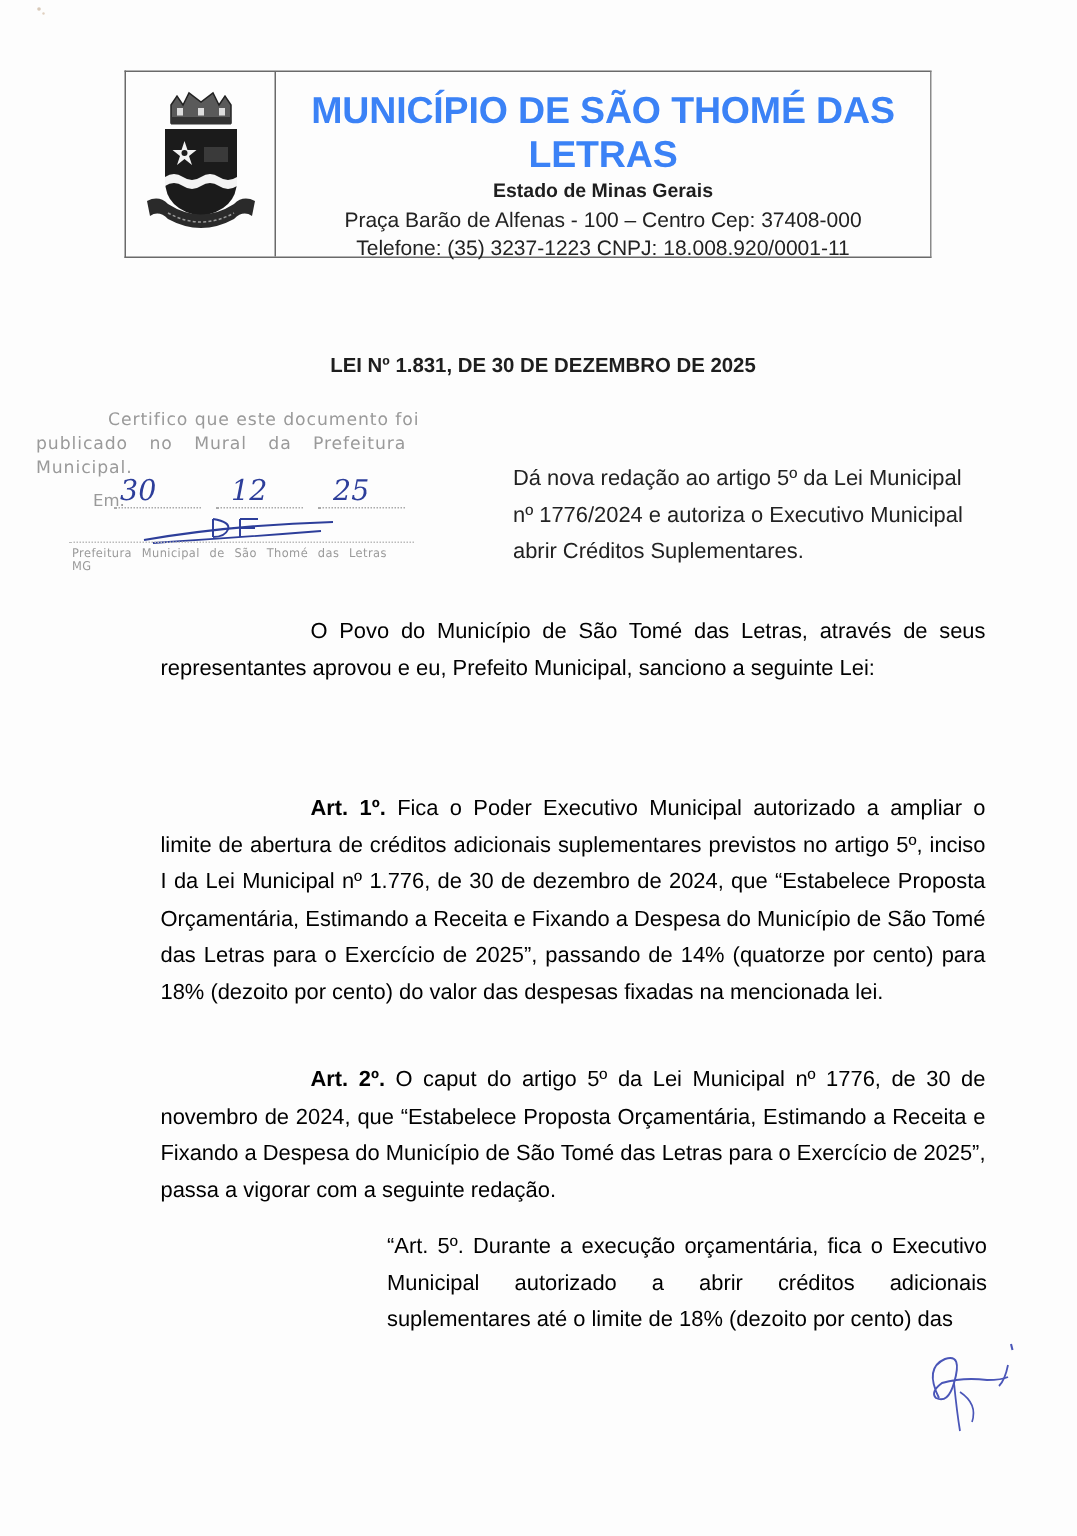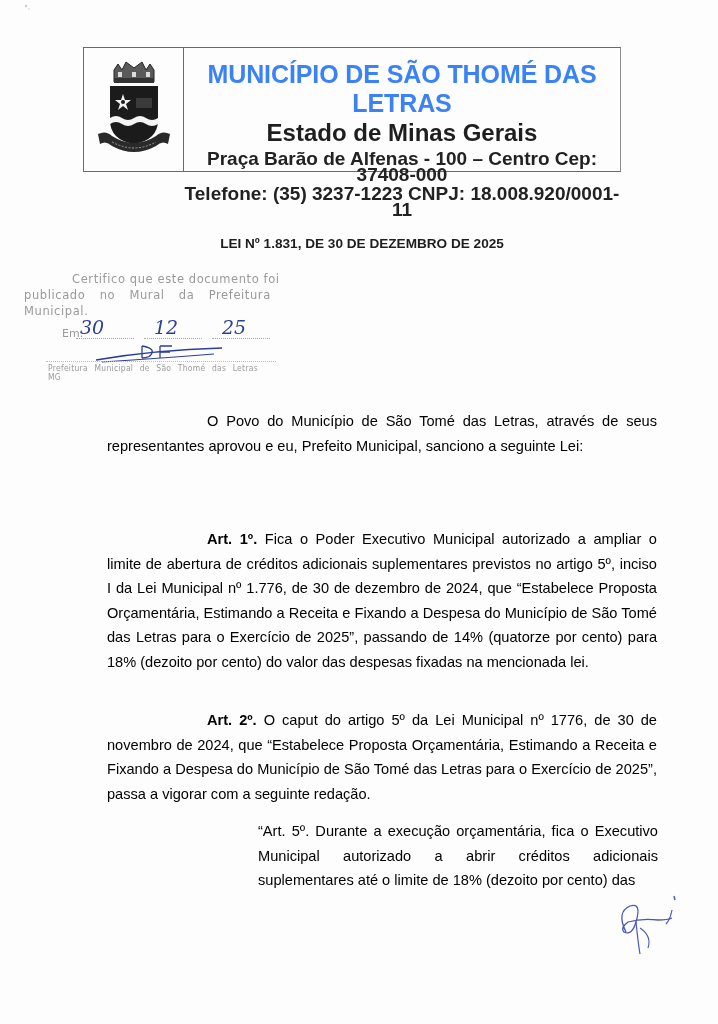--- a/index.html
+++ b/index.html
@@ -5,22 +5,22 @@
     html, body { margin: 0; padding: 0; background: #ffffff; }
     body { width: 718px; height: 1024px; position: relative; overflow: hidden; font-family: "Liberation Sans", sans-serif; color: #1a1a1a; }
     .page { position: absolute; left: 0; top: 0; width: 718px; height: 1024px; background: #fdfdfd; }
 
     
     .header-box { position: absolute; left: 83px; top: 47px; width: 536px; height: 123px; border: 1px solid #6a6a6a; border-right-color:#8a8a8a; }
     .logo-cell { position: absolute; left: 0; top: 0; width: 99px; height: 123px; border-right: 1px solid #6a6a6a; }
     .logo-cell svg { position: absolute; left: 8px; top: 12px; }
     .header-text { position: absolute; left: 100px; top: 0; width: 436px; text-align: center; }
     .h-title { font-weight: bold; font-size: 25px; margin-top: 12px; letter-spacing: -0.1px; color:#3b82f6; }
-    .h-state { font-weight: bold; font-size: 24px; margin-top: 1px; color:#1e1e1e; }
-    .h-line { font-size: 19px; margin-top: 3px; color:#222; line-height: 16px; font-weight: bold; }
+    .h-state { font-weight: bold; font-size: 13px; margin-top: 1px; color:#1e1e1e; }
+    .h-line { font-size: 14px; margin-top: 3px; color:#222; line-height: 16px; }
     .h-line.first { margin-top: 4px; }
     .h-email { font-weight: bold; font-size: 13.6px; margin-top: 2px; color:#222; }
 
     .law-title { position: absolute; left: 0; width: 718px; top: 236px; text-align: center; font-weight: bold; font-size: 13.6px; color:#1e1e1e; padding-left: 6px; box-sizing: border-box;}
 
     
     .stamp { position: absolute; left: 24px; top: 272px; width: 260px; height: 110px; color: #9a9a9a; font-family: "DejaVu Sans", sans-serif; }
     .stamp .l1 { position: absolute; left: 48px; top: 0; font-size: 11.5px; letter-spacing: 0.6px; text-align: right; }
     .stamp .l2 { position: absolute; left: 0; top: 16px; font-size: 11.5px; letter-spacing: 0.6px; word-spacing: 10px; }
     .stamp .l3 { position: absolute; left: 0; top: 32px; font-size: 11.5px; letter-spacing: 0.6px; }
@@ -102,20 +102,21 @@
     <svg width="130" height="20" viewBox="0 0 130 20">
       <path d="M2 16 Q60 6 128 4" stroke="#2d3e9a" stroke-width="1.4" fill="none"></path>
       <path d="M8 18 Q70 14 120 10" stroke="#2d3e9a" stroke-width="1.2" fill="none"></path>
       <path d="M48 2 L48 14 M48 2 Q60 4 58 9 Q56 14 48 14" stroke="#2d3e9a" stroke-width="1.3" fill="none"></path>
       <path d="M66 2 L66 14 M66 2 L78 2 M66 8 L76 8" stroke="#2d3e9a" stroke-width="1.3" fill="none"></path>
     </svg>
     <div class="line"></div>
     <div class="footer">Prefeitura Municipal de São Thomé das Letras MG</div>
   </div>
 
+  <div class="ementa">Dá nova redação ao artigo 5º da Lei Municipal nº 1776/2024 e autoriza o Executivo Municipal abrir Créditos Suplementares.</div>
 
   <p class="body-text indent p-intro" style="margin:0;">O Povo do Município de São Tomé das Letras, através de seus representantes aprovou e eu, Prefeito Municipal, sanciono a seguinte Lei:</p>
 
   <p class="body-text indent p-art1" style="margin:0;"><span class="art-label">Art. 1º.</span><span> Fica o Poder Executivo Municipal autorizado a ampliar o limite de abertura de créditos adicionais suplementares previstos no artigo 5º, inciso I da Lei Municipal nº 1.776, de 30 de dezembro de 2024, que “Estabelece Proposta Orçamentária, Estimando a Receita e Fixando a Despesa do Município de São Tomé das Letras para o Exercício de 2025”, passando de 14% (quatorze por cento) para 18% (dezoito por cento) do valor das despesas fixadas na mencionada lei.</span></p>
 
   <p class="body-text indent p-art2" style="margin:0;"><span class="art-label">Art. 2º.</span><span> O caput do artigo 5º da Lei Municipal nº 1776, de 30 de novembro de 2024, que “Estabelece Proposta Orçamentária, Estimando a Receita e Fixando a Despesa do Município de São Tomé das Letras para o Exercício de 2025”, passa a vigorar com a seguinte redação.</span></p>
 
   <p class="body-text p-quote" style="margin:0;">“Art. 5º. Durante a execução orçamentária, fica o Executivo Municipal autorizado a abrir créditos adicionais suplementares até o limite de 18% (dezoito por cento) das</p>
 
   <svg class="signature" width="80" height="70" viewBox="0 0 80 70">

